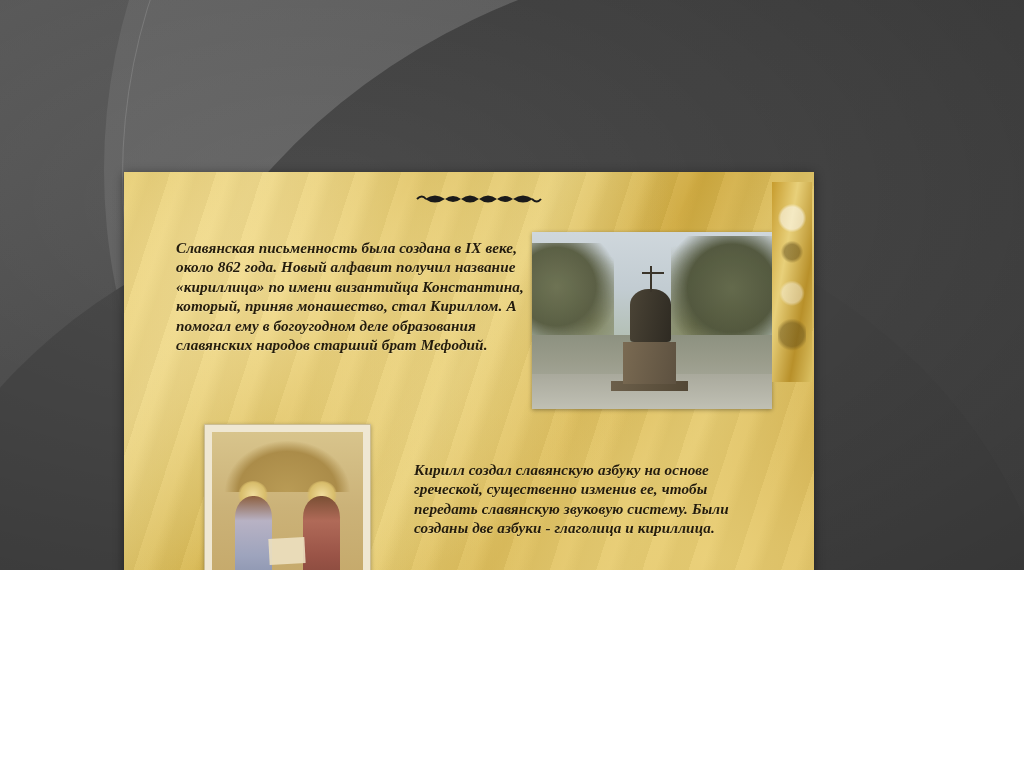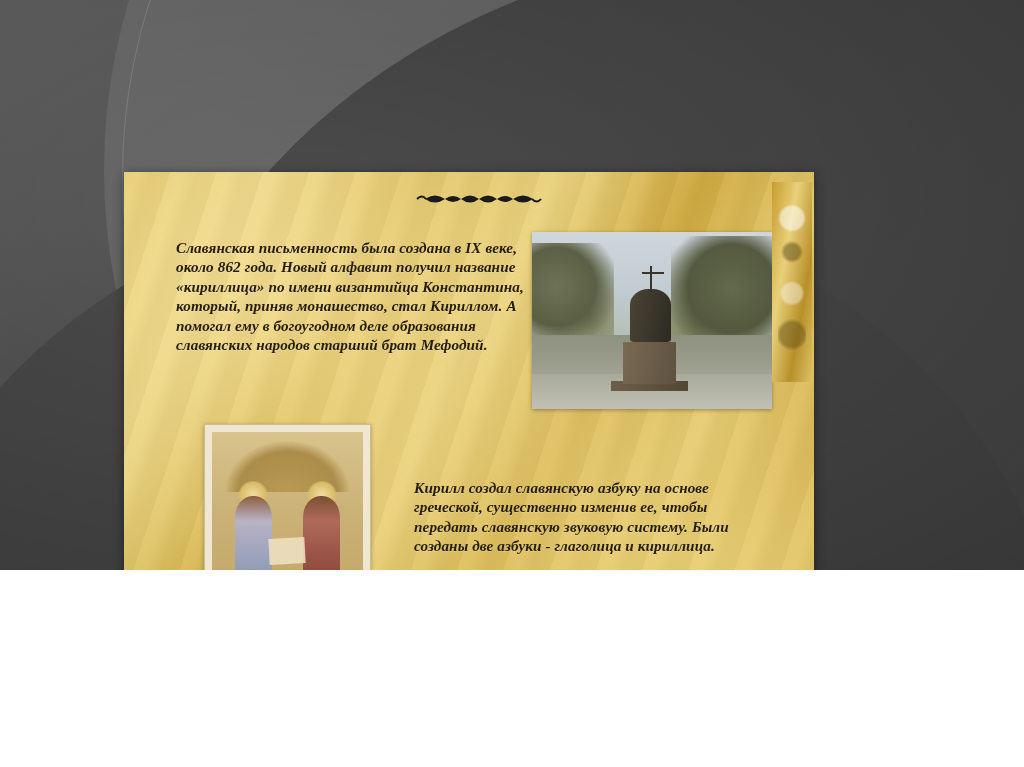--- a/index.html
+++ b/index.html
@@ -129,21 +129,21 @@
     white-space: pre-line;
     text-shadow: 0 1px 0 rgba(255,255,255,0.18);
   }
   #paragraph-1 {
     left: 52px;
     top: 66px;
     width: 360px;
   }
   #paragraph-2 {
     left: 290px;
-    top: 306px;
+    top: 288px;
     width: 360px;
   }
 
   
   .photo {
     position: absolute;
     overflow: hidden;
   }
 
   

